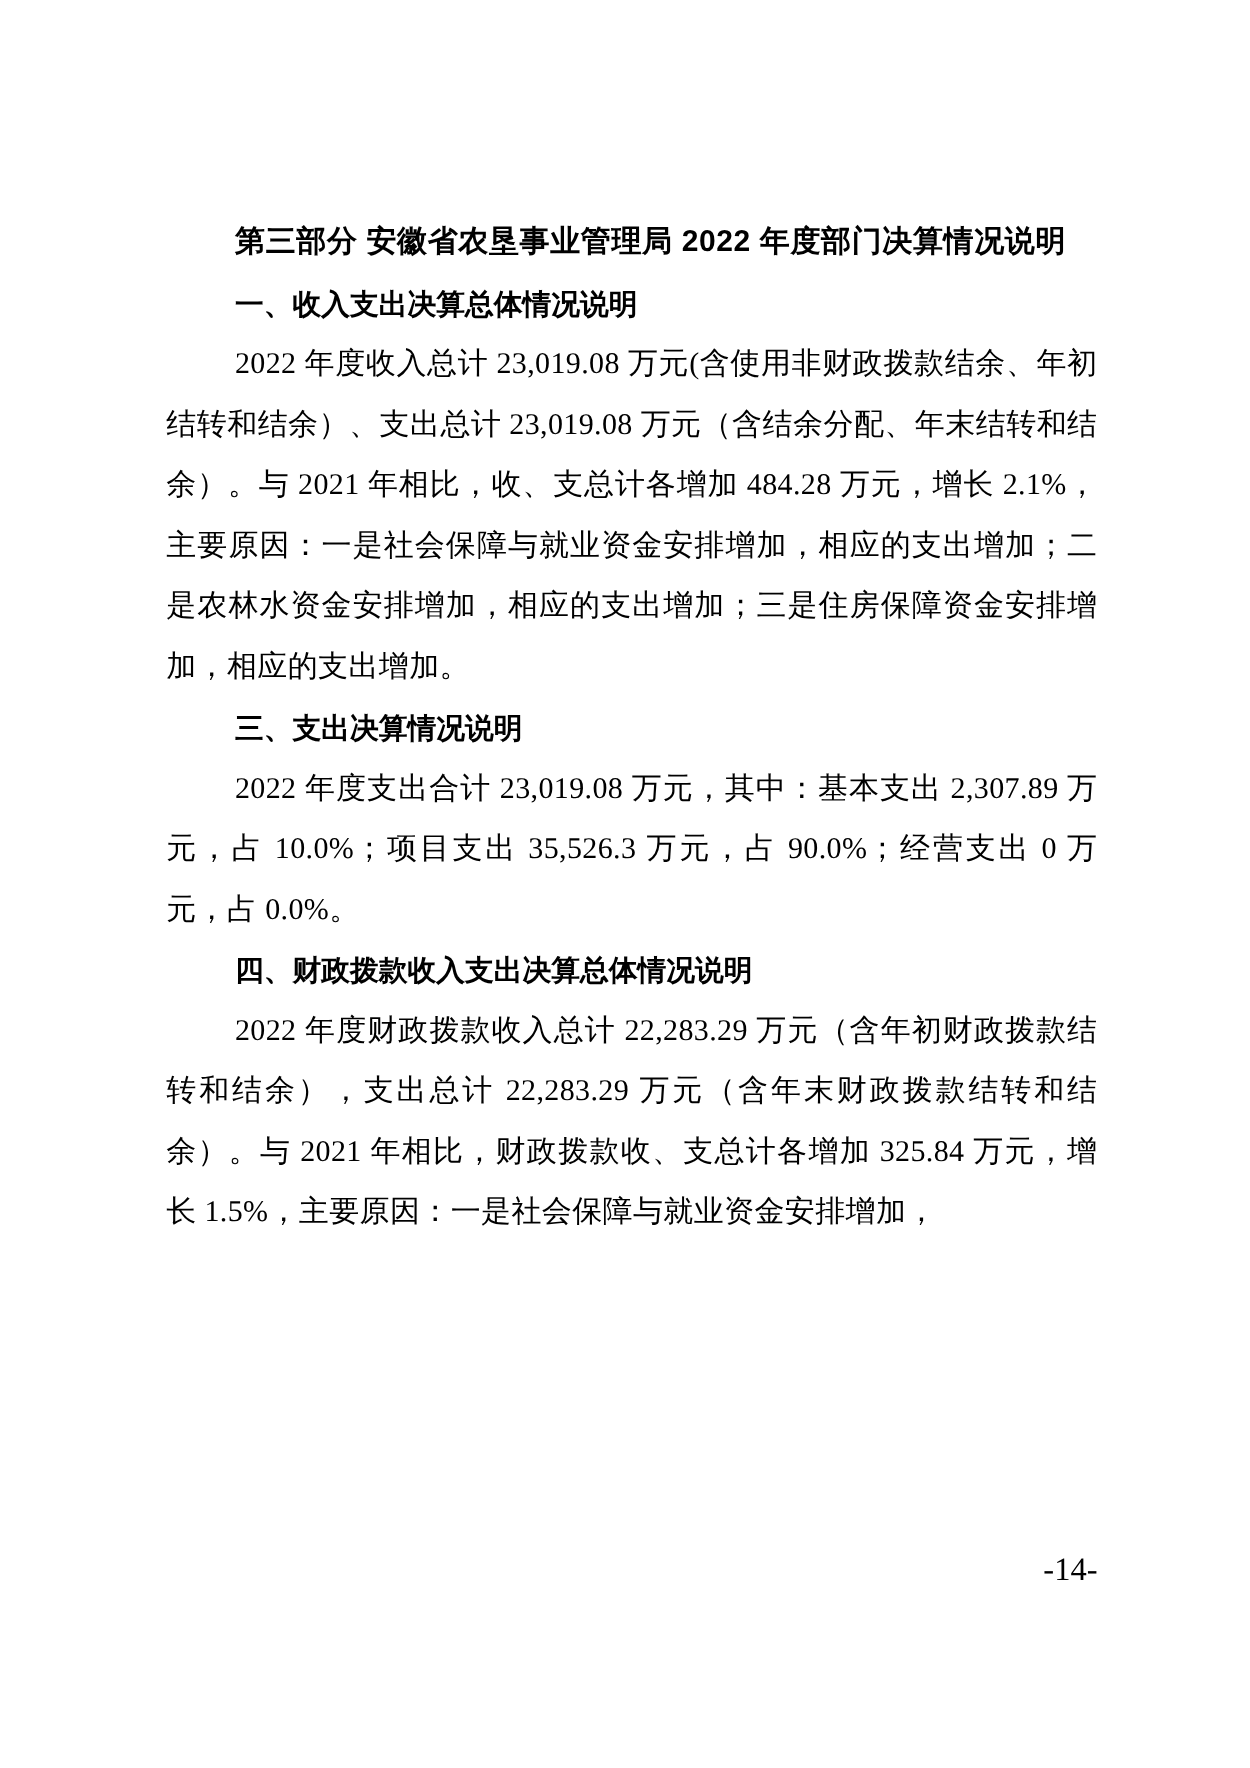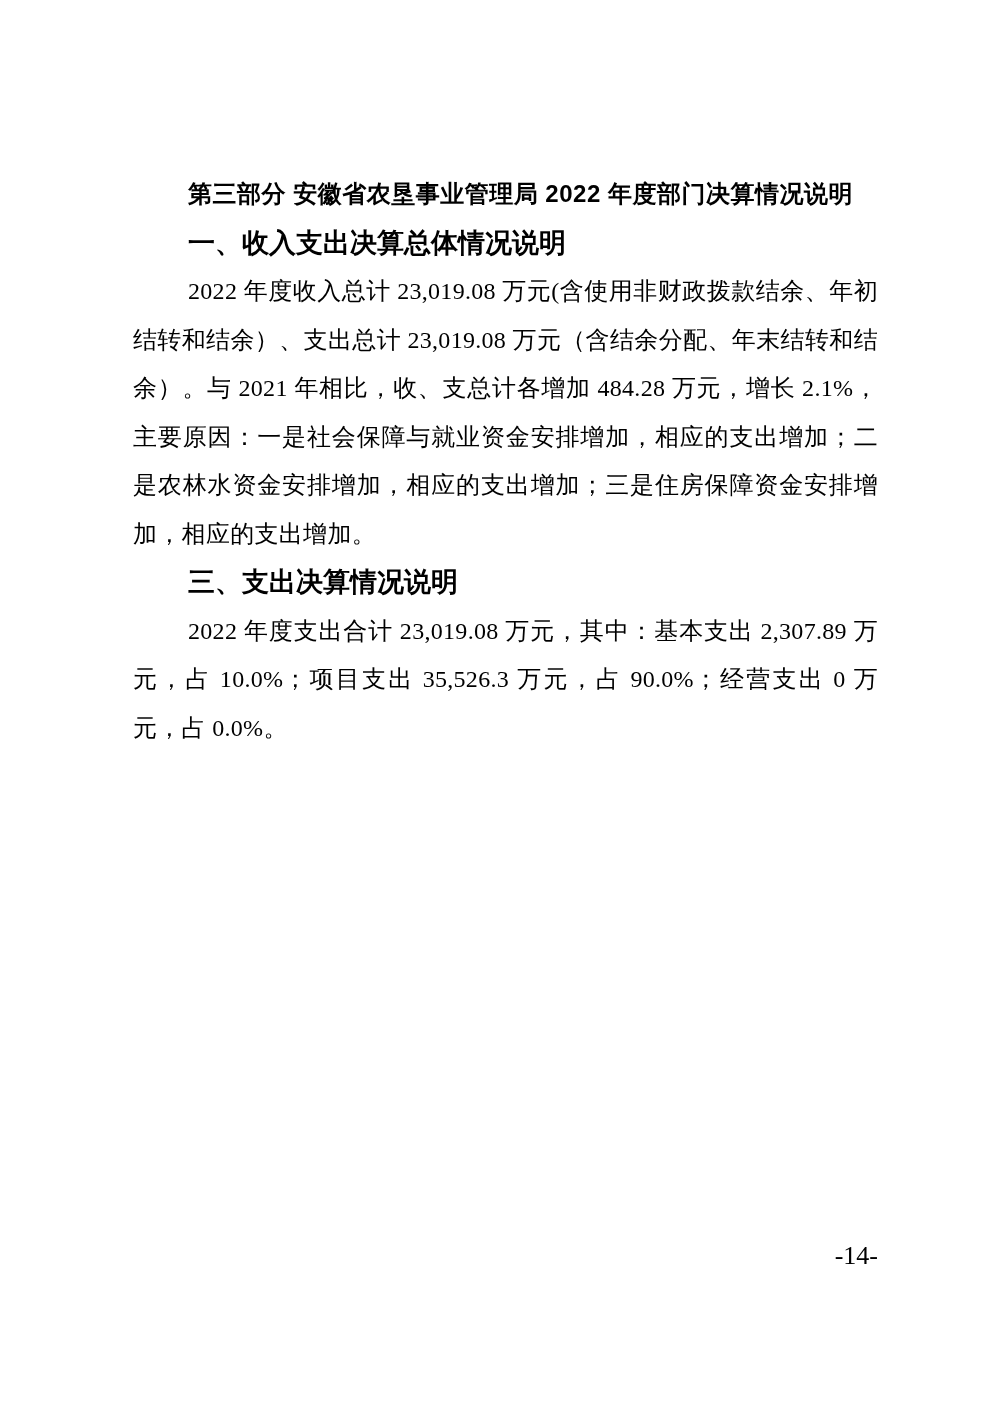--- a/index.html
+++ b/index.html
@@ -24,21 +24,21 @@
     font-size: 24px;
     line-height: 48.5px;
     text-indent: 55px;
     text-align: justify;
     letter-spacing: 0.5px;
     margin: 0;
   }
   .sec-heading {
     font-family: "Liberation Sans", "DejaVu Sans", sans-serif;
     font-weight: 700;
-    font-size: 27px;
+    font-size: 23px;
     line-height: 48.5px;
     text-indent: 55px;
     margin: 0;
   }
   .body-para {
     font-size: 24px;
     line-height: 48.5px;
     text-indent: 55px;
     text-align: justify;
     letter-spacing: 0.3px;
@@ -65,17 +65,21 @@
       <h2 class="sec-heading">一、收入支出决算总体情况说明</h2>
       <p class="body-para">2022 年度收入总计 23,019.08 万元(含使用非财政拨款结余、年初结转和结余）、支出总计 23,019.08 万元（含结余分配、年末结转和结余）。与 2021 年相比，收、支总计各增加 484.28 万元，增长 2.1%，主要原因：一是社会保障与就业资金安排增加，相应的支出增加；二是农林水资金安排增加，相应的支出增加；三是住房保障资金安排增加，相应的支出增加。</p>
     </section>
 
 
     <section>
       <h2 class="sec-heading">三、支出决算情况说明</h2>
       <p class="body-para">2022 年度支出合计 23,019.08 万元，其中：基本支出 2,307.89 万元，占 10.0%；项目支出 35,526.3 万元，占 90.0%；经营支出 0 万元，占 0.0%。</p>
     </section>
 
+    <section>
+      <h2 class="sec-heading">四、财政拨款收入支出决算总体情况说明</h2>
+      <p class="body-para">2022 年度财政拨款收入总计 22,283.29 万元（含年初财政拨款结转和结余），支出总计 22,283.29 万元（含年末财政拨款结转和结余）。与 2021 年相比，财政拨款收、支总计各增加 325.84 万元，增长 1.5%，主要原因：一是社会保障与就业资金安排增加，</p>
+    </section>
 
   </div>
 
   <div class="page-number">-14-</div>
 </div>
 
 </body></html>

